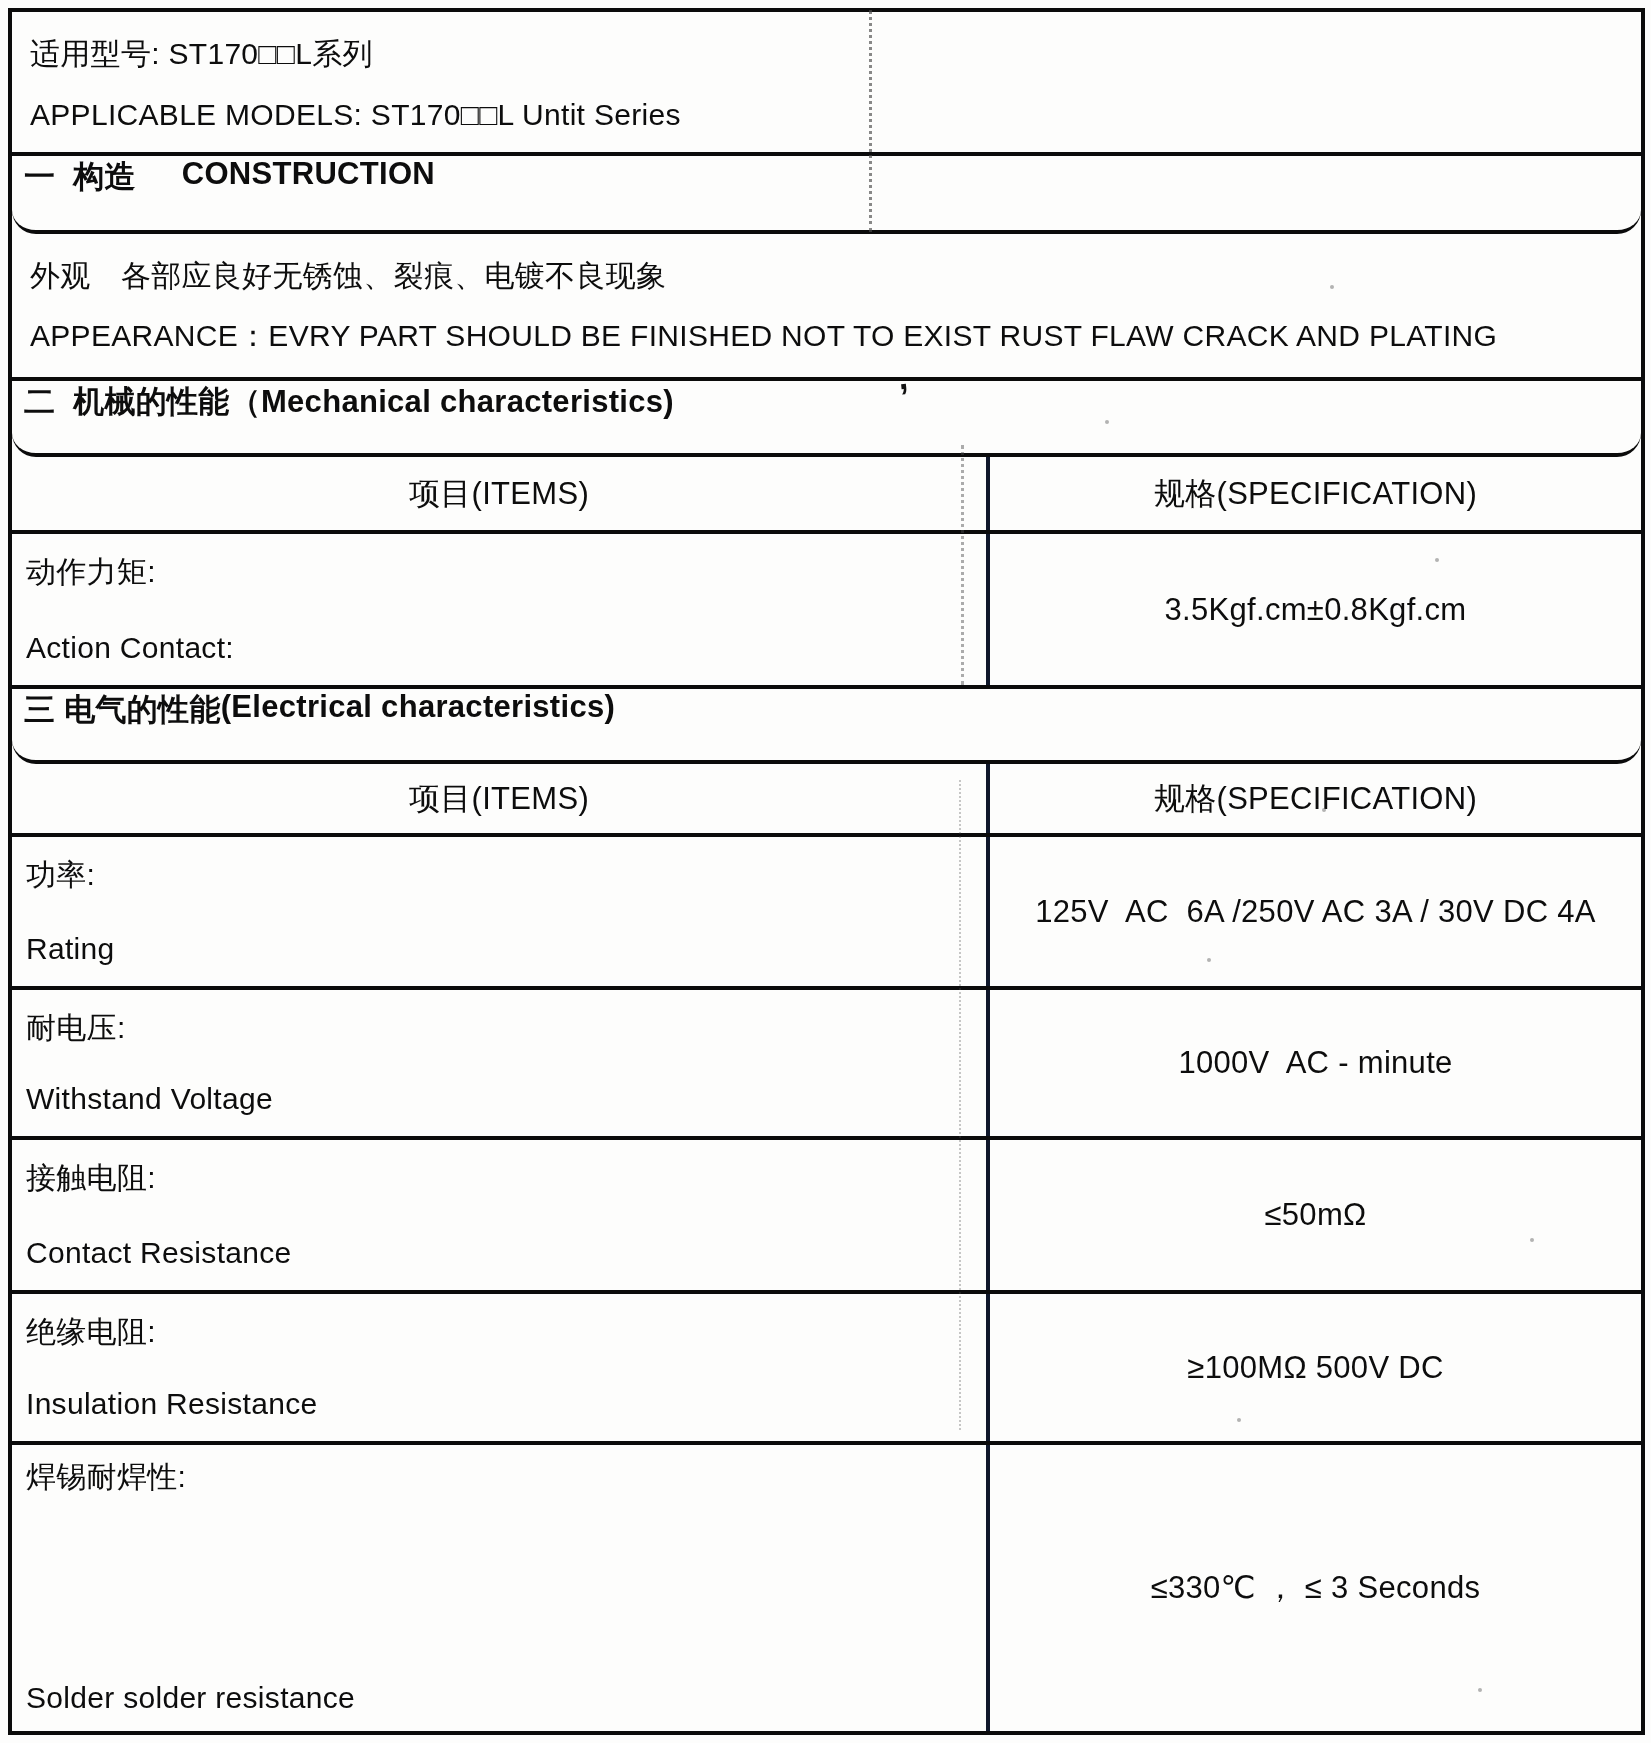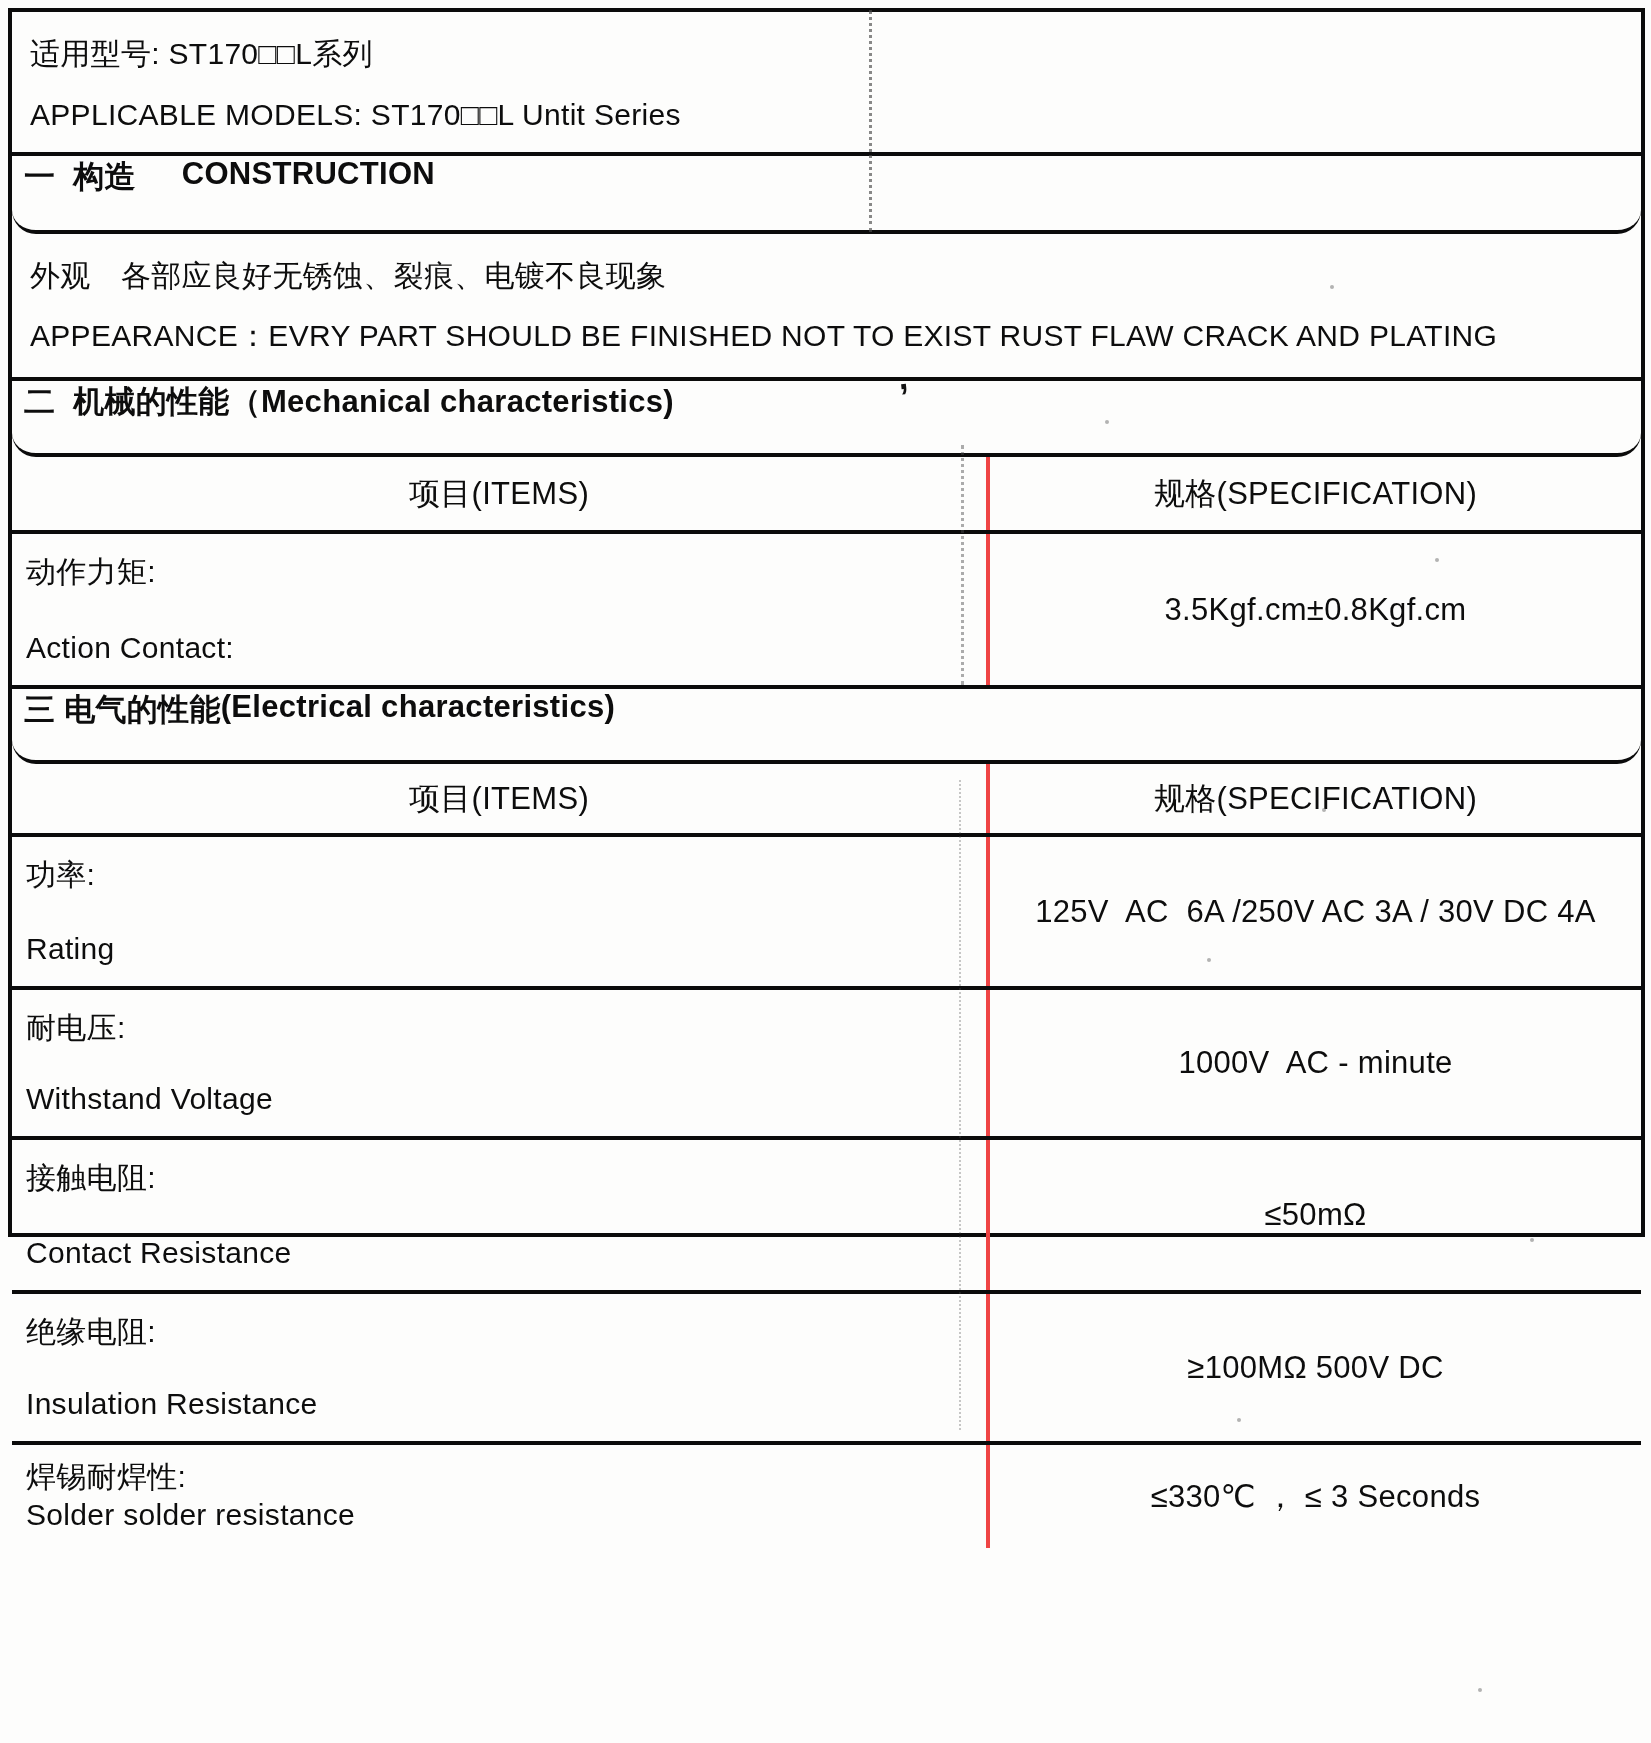--- a/index.html
+++ b/index.html
@@ -9,21 +9,21 @@
     width: 1651px;
     height: 1743px;
     background: #fdfdfc;
     font-family: "Liberation Sans", "DejaVu Sans", sans-serif;
     color: #0d0d0d;
     overflow: hidden;
   }
   .doc {
     position: absolute;
     left: 8px; top: 8px;
-    width: 1637px; height: 1229px;
+    width: 1637px; height: 1727px;
     border: 4px solid #0b0b0b;
     display: flex;
     flex-direction: column;
     background: transparent;
   }
   .row { border-bottom: 4px solid #0b0b0b; display: flex; flex: 0 0 auto; }
   .row.last { border-bottom: none; flex: 1 1 auto; }
 
   .h144 { height: 144px; } .h78 { height: 78px; } .h147 { height: 147px; }
   .h76 { height: 76px; }  .h77 { height: 77px; } .h155 { height: 155px; }
@@ -48,21 +48,21 @@
   .section .t { font-size: 31px; }
   .section .gap { margin-left: 46px; }
 
   
   .split .left {
     flex: 0 0 974px;
     display: flex;
   }
   .split .right {
     flex: 1 1 auto;
-    border-left: 4px solid #ef4444;
+    border-left: 4px solid #0f172a;
     display: flex;
     align-items: center;
     justify-content: center;
     text-align: right;
     padding: 4px 10px;
   }
   .split .right .t { font-size: 31px; }
 
   .hdr-cell {
     align-items: center;

